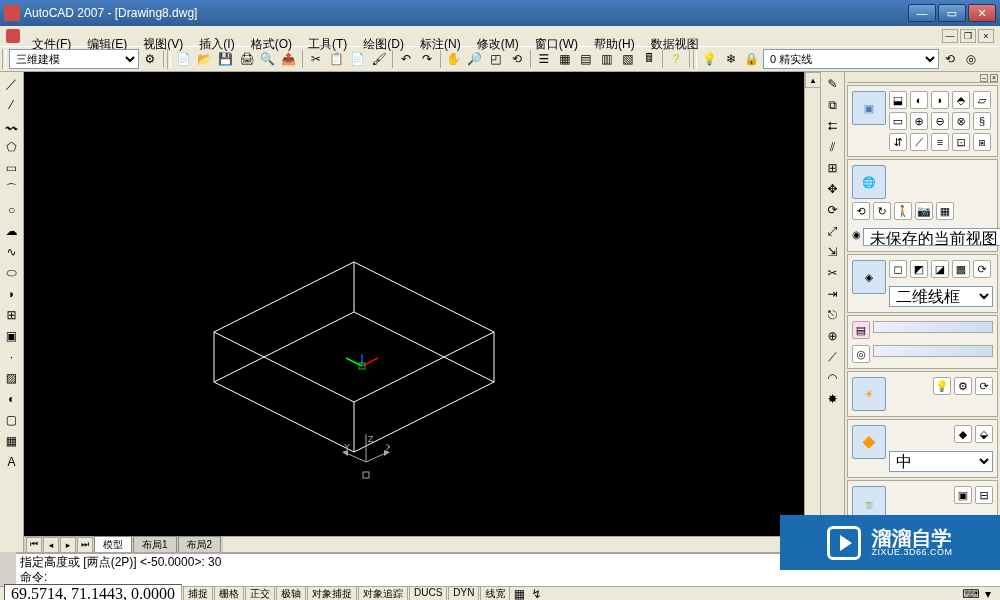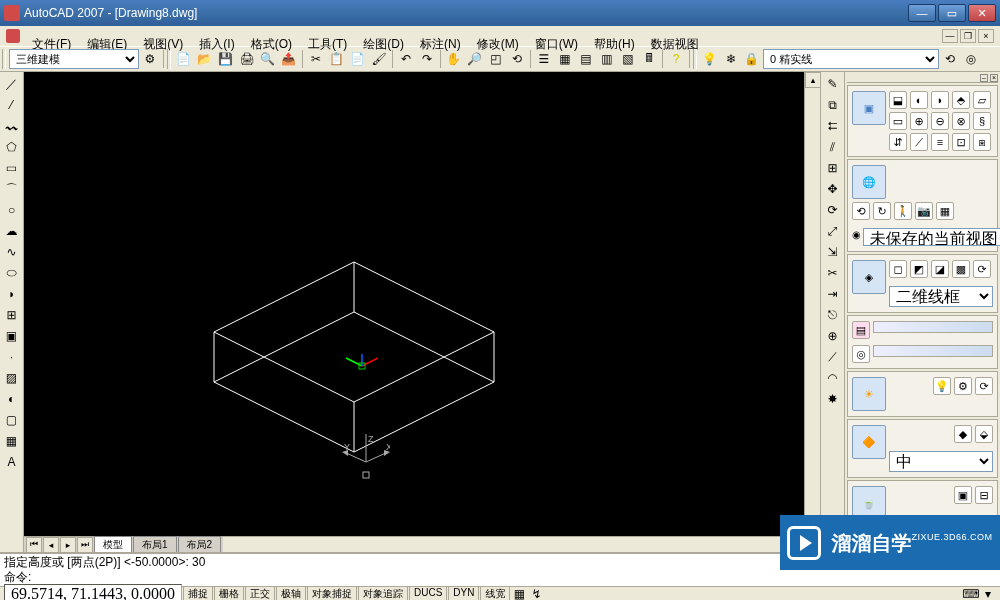--- a/index.html
+++ b/index.html
@@ -42,33 +42,33 @@
 .pbtn.big { width:34px;height:34px;background:#d6e5f5;border:1px solid #7f9db9; }
 .pdrop { flex:1;height:18px;font-size:16px;border:1px solid #7f9db9;background:#fff;padding:0 2px;margin-top:6px; }
 
 
 .box3d { position:absolute; top:150px; left:170px; width:320px; height:260px; }
 .box3d line { stroke:#fff; stroke-width:1; }
 .ucs-origin { position:absolute; top:282px; left:318px; }
 .ucs-world { position:absolute; top:362px; left:318px; }
 
 
-.cmdarea { position:absolute; bottom:14px; left:0; right:0; height:34px; background:#fff; border-top:2px solid #aca899; font-family:"Courier New",monospace; font-size:12px; padding:1px 4px; line-height:15px; }
+.cmdarea { position:absolute; bottom:14px; left:16px; right:0; height:34px; background:#fff; border-top:2px solid #aca899; font-family:"Courier New",monospace; font-size:12px; padding:1px 4px; line-height:15px; }
 .cmdline { white-space:pre; }
 
 
 .statusbar { position:absolute; bottom:0; left:0; right:0; height:14px; background:#ece9d8; border-top:1px solid #aca899; display:flex; align-items:center; font-size:11px; padding:0 4px; gap:1px; }
 .statusbar .coords { padding:0 6px; border:1px inset #aca899; background:#fff; font-family:Liberation Serif, serif; font-size:16px; }
 .stbtn { padding:0 4px; border:1px solid #aca899; background:#ece9d8; font-size:10px; cursor:pointer; }
 
 
 .watermark { position:absolute; right:0; bottom:30px; width:220px; height:55px; background:#1a6bb0; display:flex; align-items:center; justify-content:center; color:#fff; font-size:20px; font-weight:bold; gap:10px; z-index:50; }
 .watermark .play { width:34px;height:34px;border:3px solid #fff;border-radius:6px;display:flex;align-items:center;justify-content:center; }
 .watermark .play::after { content:"";border-left:12px solid #fff;border-top:8px solid transparent;border-bottom:8px solid transparent;margin-left:3px; }
-.watermark .txt { display:flex;line-height:1; }
+.watermark .txt { display:flex;flex-direction:column;line-height:1; }
 .watermark .sub { font-size:9px; font-weight:normal; letter-spacing:0.5px; }
 
 
 .hscroll { position:absolute; bottom:0; height:16px; left:0; right:0; background:#ece9d8; border-top:1px solid #aca899; display:flex; }
 .vscroll { position:absolute; right:0; top:0; bottom:16px; width:16px; background:#ece9d8; border-left:1px solid #aca899; }
 .scrbtn { width:16px;height:16px;background:#ece9d8;border:1px solid #aca899;font-size:9px;display:flex;align-items:center;justify-content:center; }
 .tabstrip { display:flex; align-items:center; padding:0 2px; gap:1px; background:#d4d0c8; }
 .modeltab { padding:1px 8px; font-size:10px; background:#fff; border:1px solid #888; border-bottom:none; }
 </style>
 </head>

